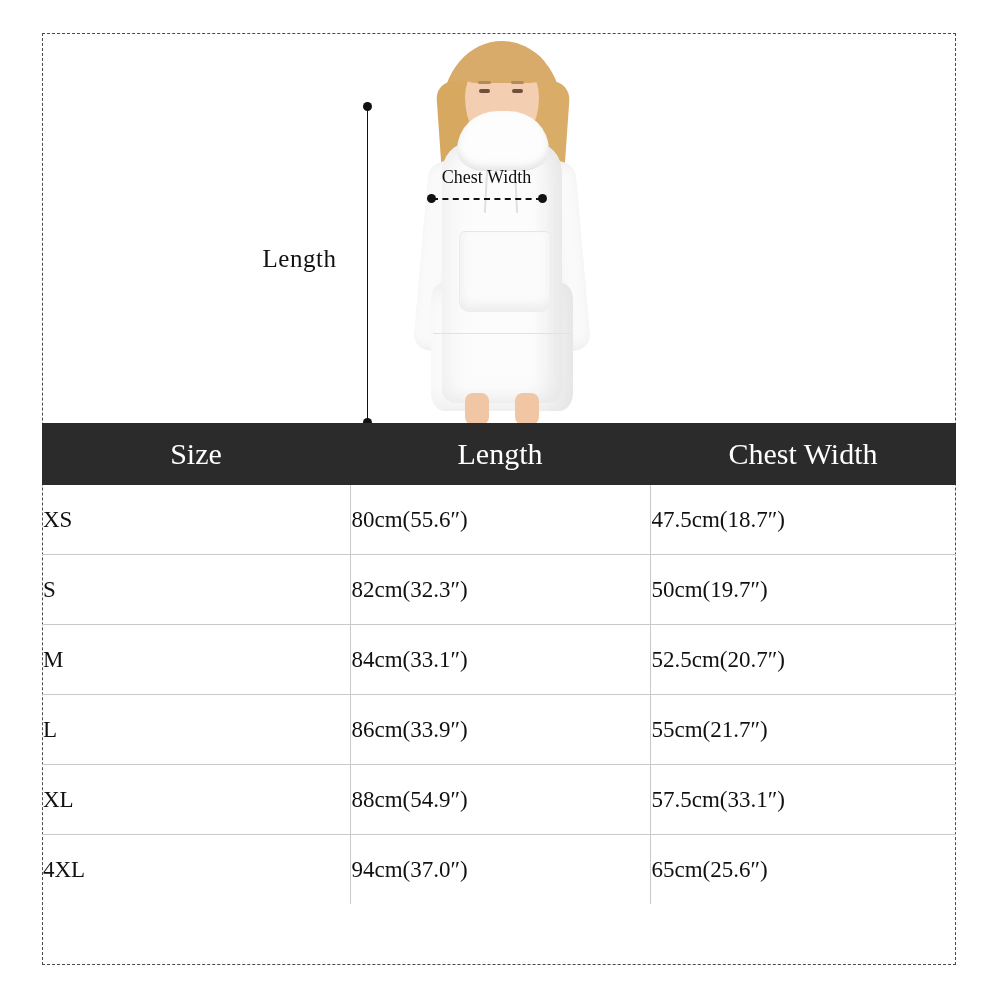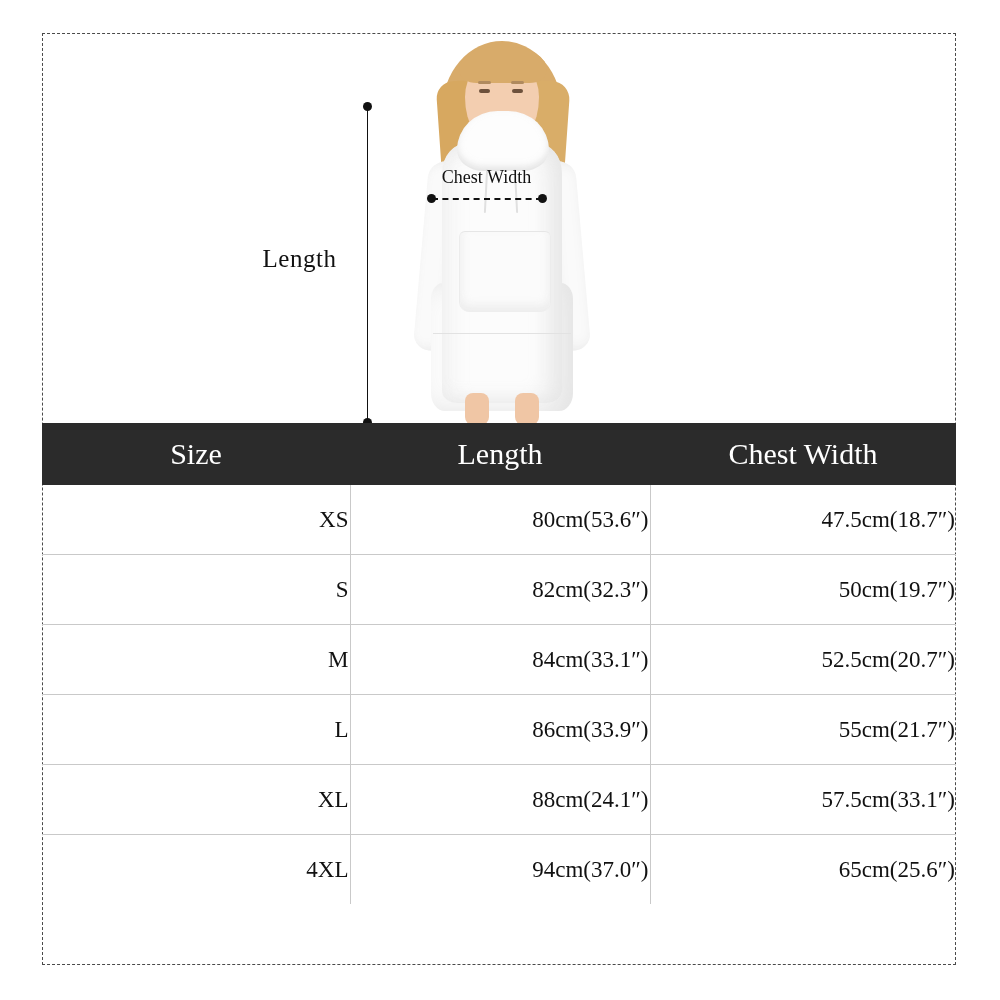--- a/index.html
+++ b/index.html
@@ -302,21 +302,21 @@
     background: #2b2b2b;
     color: #ffffff;
     font-size: 30px;
     font-weight: normal;
     height: 60px;
     text-align: center;
     border: none;
   }
   .size-table td {
     height: 67px;
-    text-align: right;
+    text-align: left;
     font-size: 23px;
     color: #111;
     border-bottom: 1px solid #c9c9c9;
     border-right: 1px solid #c9c9c9;
   }
   .size-table tbody tr td:last-child { border-right: none; }
   .size-table tbody tr:last-child td { border-bottom: none; }
   .size-table col.c1 { width: 308px; }
   .size-table col.c2 { width: 300px; }
   .size-table col.c3 { width: 306px; }
@@ -377,41 +377,41 @@
     <thead>
       <tr>
         <th>Size</th>
         <th>Length</th>
         <th>Chest Width</th>
       </tr>
     </thead>
     <tbody>
       <tr>
         <td>XS</td>
-        <td>80cm(53.6″)</td>
+        <td>80cm(55.6″)</td>
         <td>47.5cm(18.7″)</td>
       </tr>
       <tr>
         <td>S</td>
         <td>82cm(32.3″)</td>
         <td>50cm(19.7″)</td>
       </tr>
       <tr>
         <td>M</td>
         <td>84cm(33.1″)</td>
         <td>52.5cm(20.7″)</td>
       </tr>
       <tr>
         <td>L</td>
         <td>86cm(33.9″)</td>
         <td>55cm(21.7″)</td>
       </tr>
       <tr>
         <td>XL</td>
-        <td>88cm(24.1″)</td>
+        <td>88cm(54.9″)</td>
         <td>57.5cm(33.1″)</td>
       </tr>
       <tr>
         <td>4XL</td>
         <td>94cm(37.0″)</td>
         <td>65cm(25.6″)</td>
       </tr>
     </tbody>
   </table>
 

